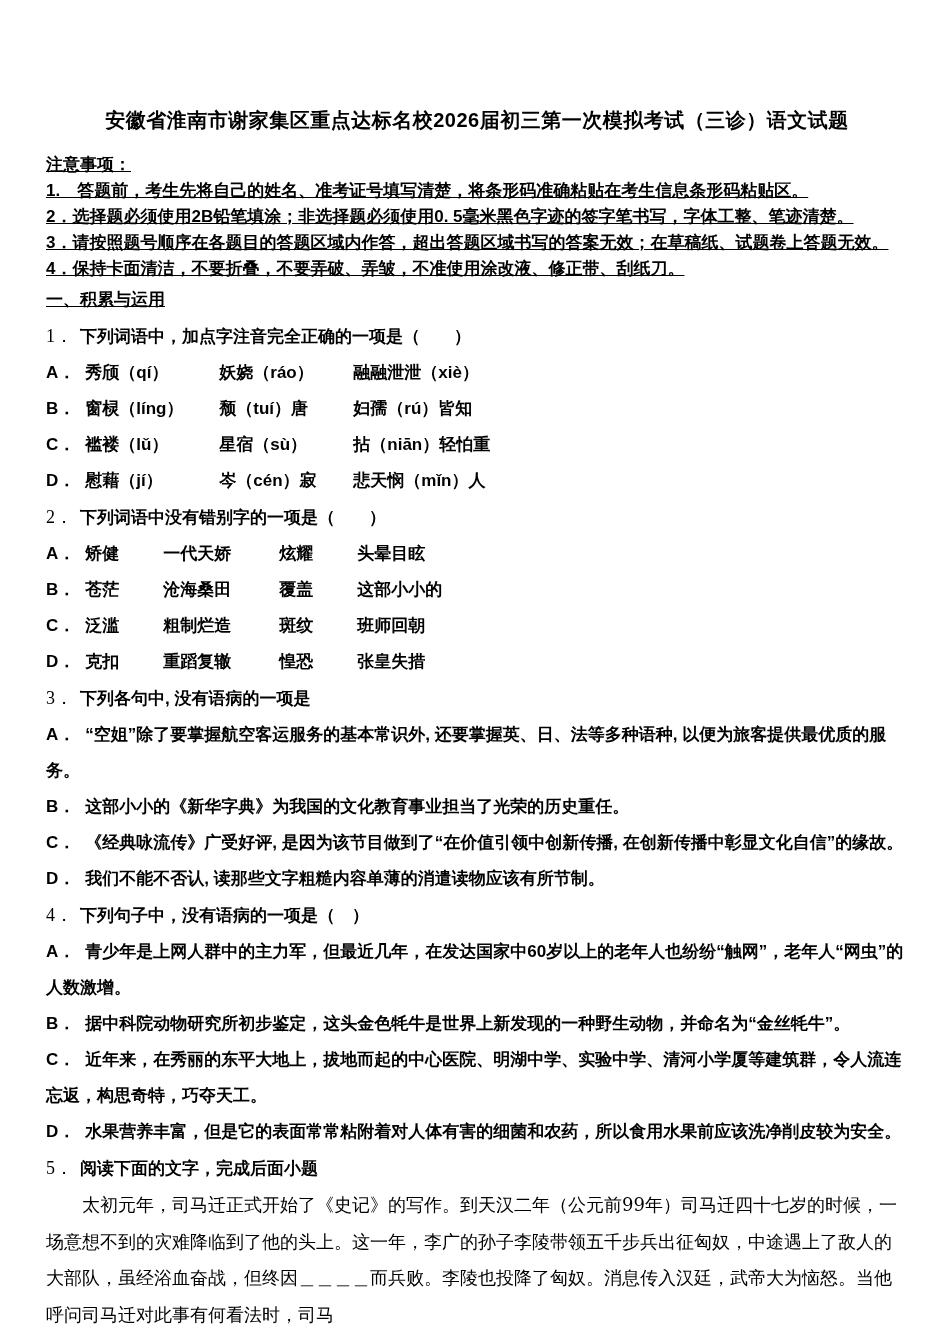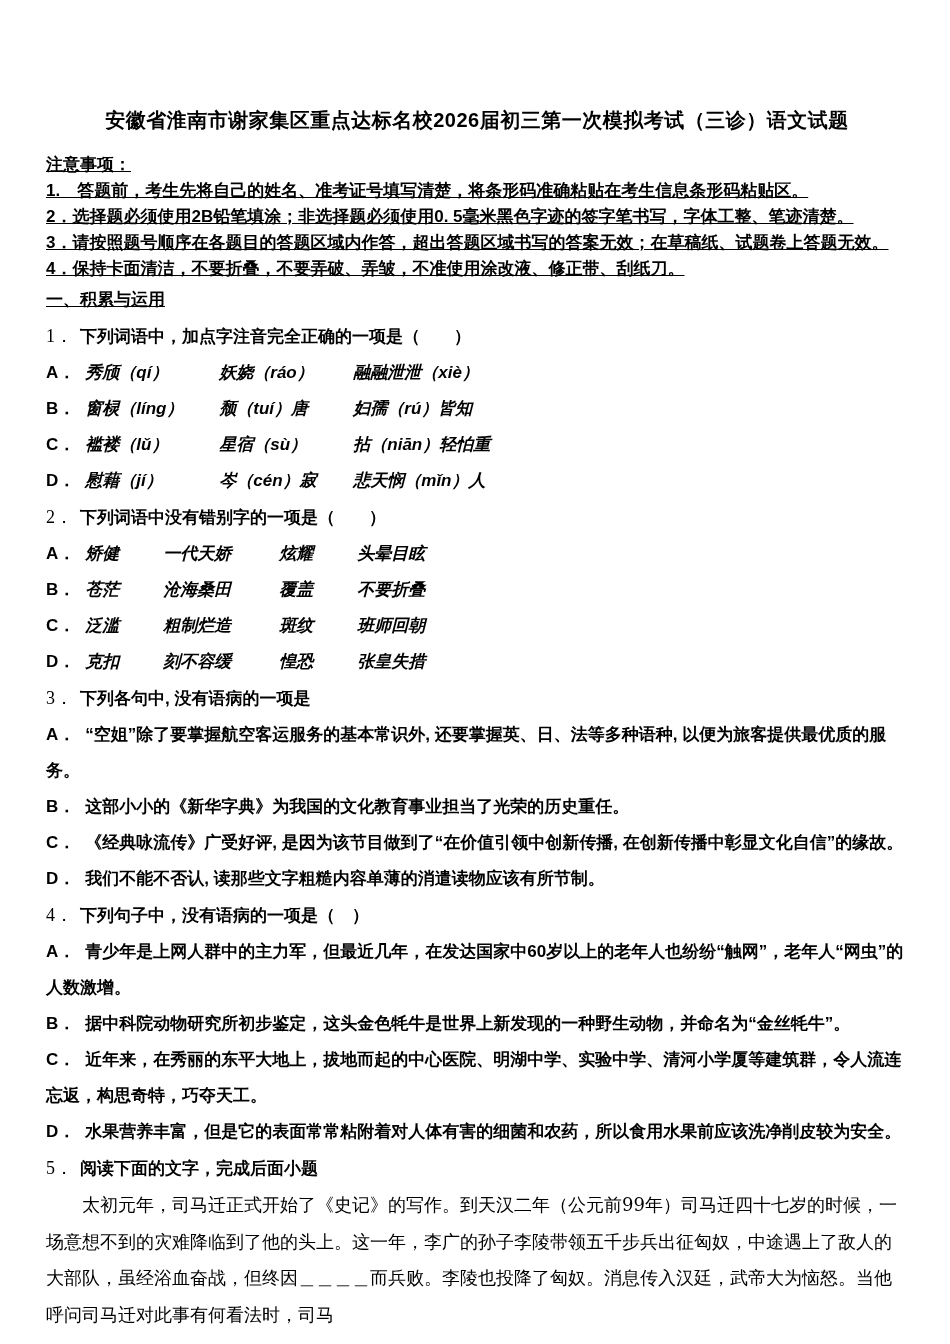--- a/index.html
+++ b/index.html
@@ -34,21 +34,21 @@
     font-weight: 700;
   }
   .qnum {
     font-family: "Liberation Serif", "DejaVu Serif", serif;
     font-weight: 400;
     font-size: 18px;
     margin-right: 7px;
   }
   .olabel { margin-right: 10px; }
 
-  .term { display: inline-block; font-style: italic; }
+  .term { display: inline-block; }
   .q1 .t0 { min-width: 118px; margin-right: 16px; }
   .q1 .t1 { min-width: 118px; margin-right: 16px; }
   .q2 .t0 { min-width: 62px;  margin-right: 16px; }
   .q2 .t1 { min-width: 100px; margin-right: 16px; }
   .q2 .t2 { min-width: 62px;  margin-right: 16px; }
 
   .passage {
     margin: 0;
     font-family: "DejaVu Serif", "Liberation Serif", serif;
     font-weight: 400;
@@ -93,27 +93,27 @@
   </div>
 
   <div class="question q2">
     <p class="qline">
       <span class="qnum">2．</span><span>下列词语中没有错别字的一项是（　　）</span>
     </p>
     <p class="qline">
       <span class="olabel">A．</span><span class="term t0">矫健</span><span class="term t1">一代天娇</span><span class="term t2">炫耀</span><span class="term t3">头晕目眩</span>
     </p>
     <p class="qline">
-      <span class="olabel">B．</span><span class="term t0">苍茫</span><span class="term t1">沧海桑田</span><span class="term t2">覆盖</span><span class="term t3">不要折叠</span>
+      <span class="olabel">B．</span><span class="term t0">苍茫</span><span class="term t1">沧海桑田</span><span class="term t2">覆盖</span><span class="term t3">这部小小的</span>
     </p>
     <p class="qline">
       <span class="olabel">C．</span><span class="term t0">泛滥</span><span class="term t1">粗制烂造</span><span class="term t2">斑纹</span><span class="term t3">班师回朝</span>
     </p>
     <p class="qline">
-      <span class="olabel">D．</span><span class="term t0">克扣</span><span class="term t1">刻不容缓</span><span class="term t2">惶恐</span><span class="term t3">张皇失措</span>
+      <span class="olabel">D．</span><span class="term t0">克扣</span><span class="term t1">重蹈复辙</span><span class="term t2">惶恐</span><span class="term t3">张皇失措</span>
     </p>
   </div>
 
   <div class="question q3">
     <p class="qline">
       <span class="qnum">3．</span><span>下列各句中, 没有语病的一项是</span>
     </p>
     <p class="qline">
       <span class="olabel">A．</span><span>“空姐”除了要掌握航空客运服务的基本常识外, 还要掌握英、日、法等多种语种, 以便为旅客提供最优质的服务。</span>
     </p>

